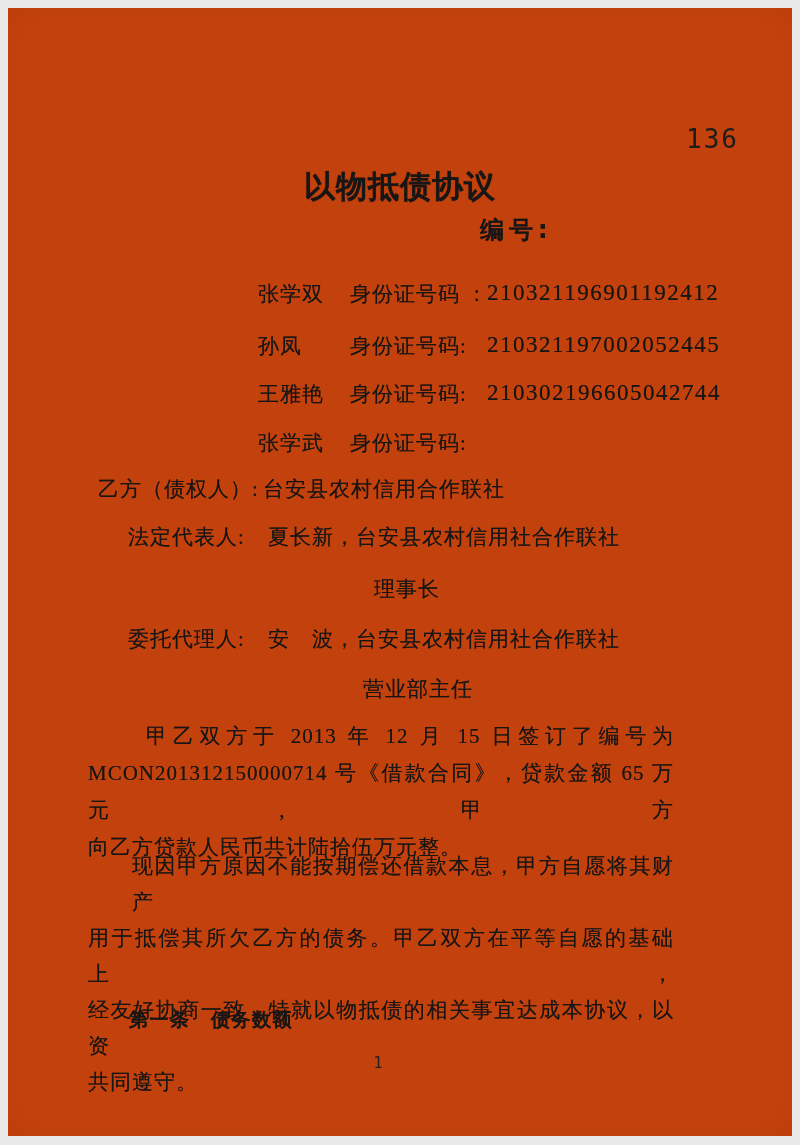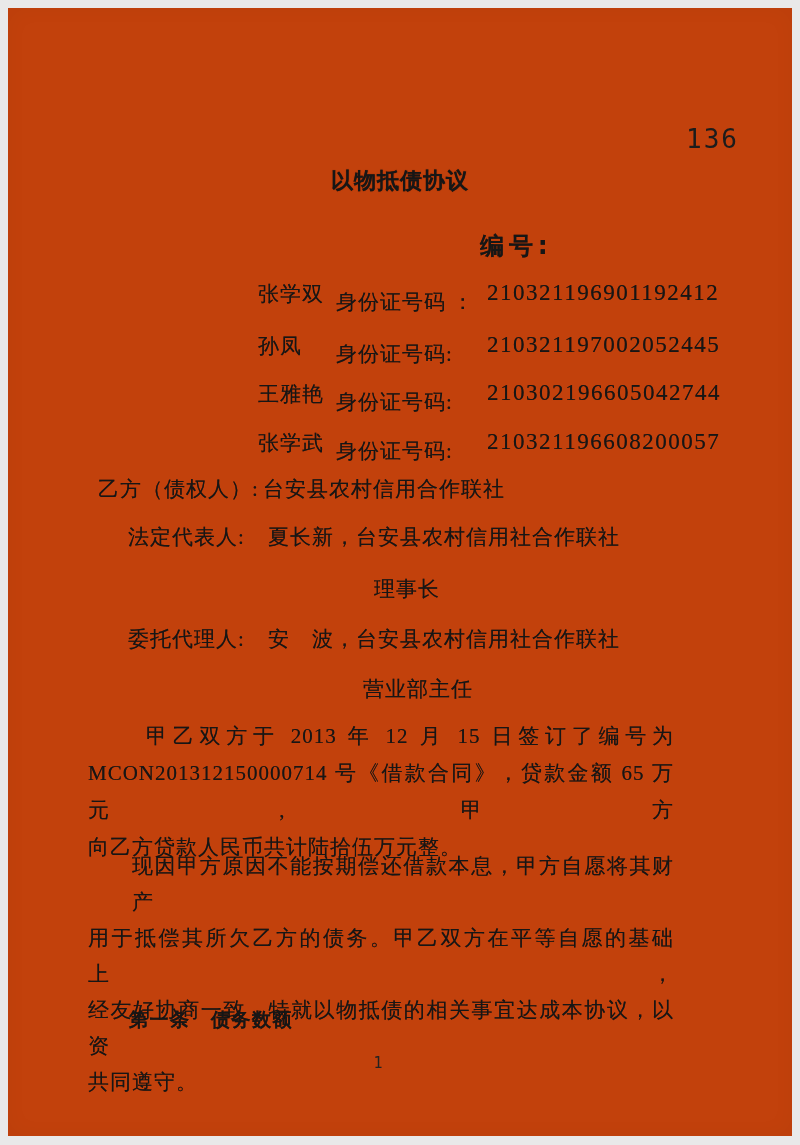--- a/index.html
+++ b/index.html
@@ -24,34 +24,34 @@
   }
   .folio{
     left:678px;top:116px;
     font-family:"DejaVu Sans Mono","Liberation Mono",monospace;
     font-size:26px;letter-spacing:2px;color:#1c1c1c;
   }
   .doc-title{
     left:0;right:0;top:158px;
     text-align:center;
     font-family:"DejaVu Sans","Liberation Sans",sans-serif;
-    font-weight:bold;font-size:22px;letter-spacing:1px;
+    font-weight:bold;font-size:31px;letter-spacing:1px;
     text-shadow:0 0 0.8px rgba(0,0,0,0.6);
   }
   .ref-no{
-    left:472px;top:222px;
+    left:472px;top:206px;
     font-weight:bold;font-size:24px;letter-spacing:5px;
     font-family:"DejaVu Sans","Liberation Sans",sans-serif;
     text-shadow:0 0 0.5px rgba(0,0,0,0.5);
   }
   .row{position:absolute;left:0;right:0;height:30px;}
   .c{position:absolute;top:0;}
   .c-label{left:84px;}
   .c-name{left:250px;}
-  .c-idlabel{left:328px;margin-top:8px;}
+  .c-idlabel{left:342px;}
   .c-idnum{
     left:479px;
     font-size:23px;letter-spacing:1.5px;
     font-family:"Liberation Serif","DejaVu Serif",serif;
   }
   .c-label-ind{left:120px;}
   .c-val{left:255px;}
   .c-val2{left:260px;}
   .para{
     position:absolute;left:80px;width:586px;
@@ -103,21 +103,20 @@
 
   <div class="row" style="top:372px">
     <span class="c c-name txt">王雅艳</span>
     <span class="c c-idlabel txt">身份证号码:</span>
     <span class="c c-idnum txt">210302196605042744</span>
   </div>
 
   <div class="row" style="top:421px">
     <span class="c c-name txt">张学武</span>
     <span class="c c-idlabel txt">身份证号码:</span>
-    <span class="c c-idnum txt">210321196608200057</span>
   </div>
 
   <div class="row" style="top:515px">
     <span class="c c-label-ind txt">法定代表人:</span>
     <span class="c c-val2 txt">夏长新，台安县农村信用社合作联社</span>
   </div>
 
   <div class="row" style="top:467px">
     <span class="c c-label txt" style="left:90px">乙方（债权人）:</span>
     <span class="c c-val txt">台安县农村信用合作联社</span>

